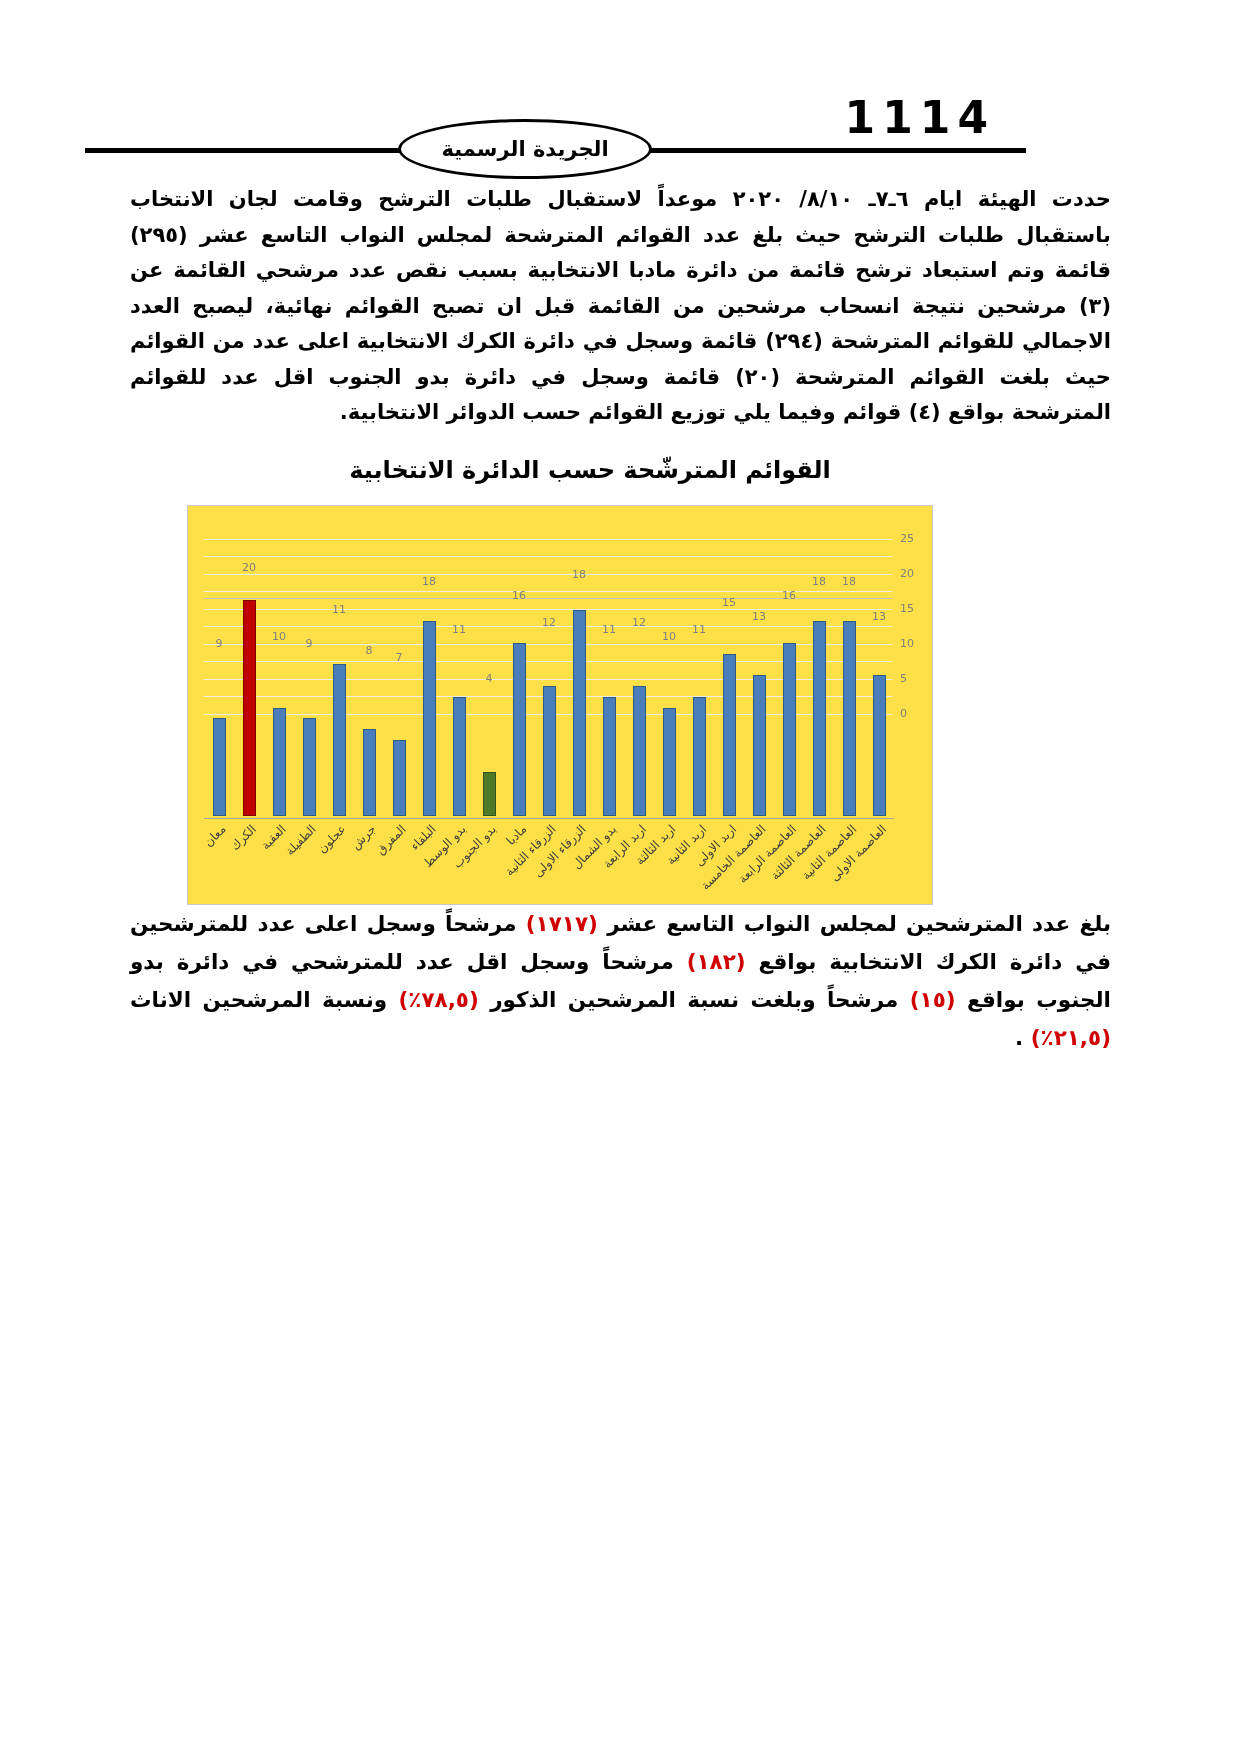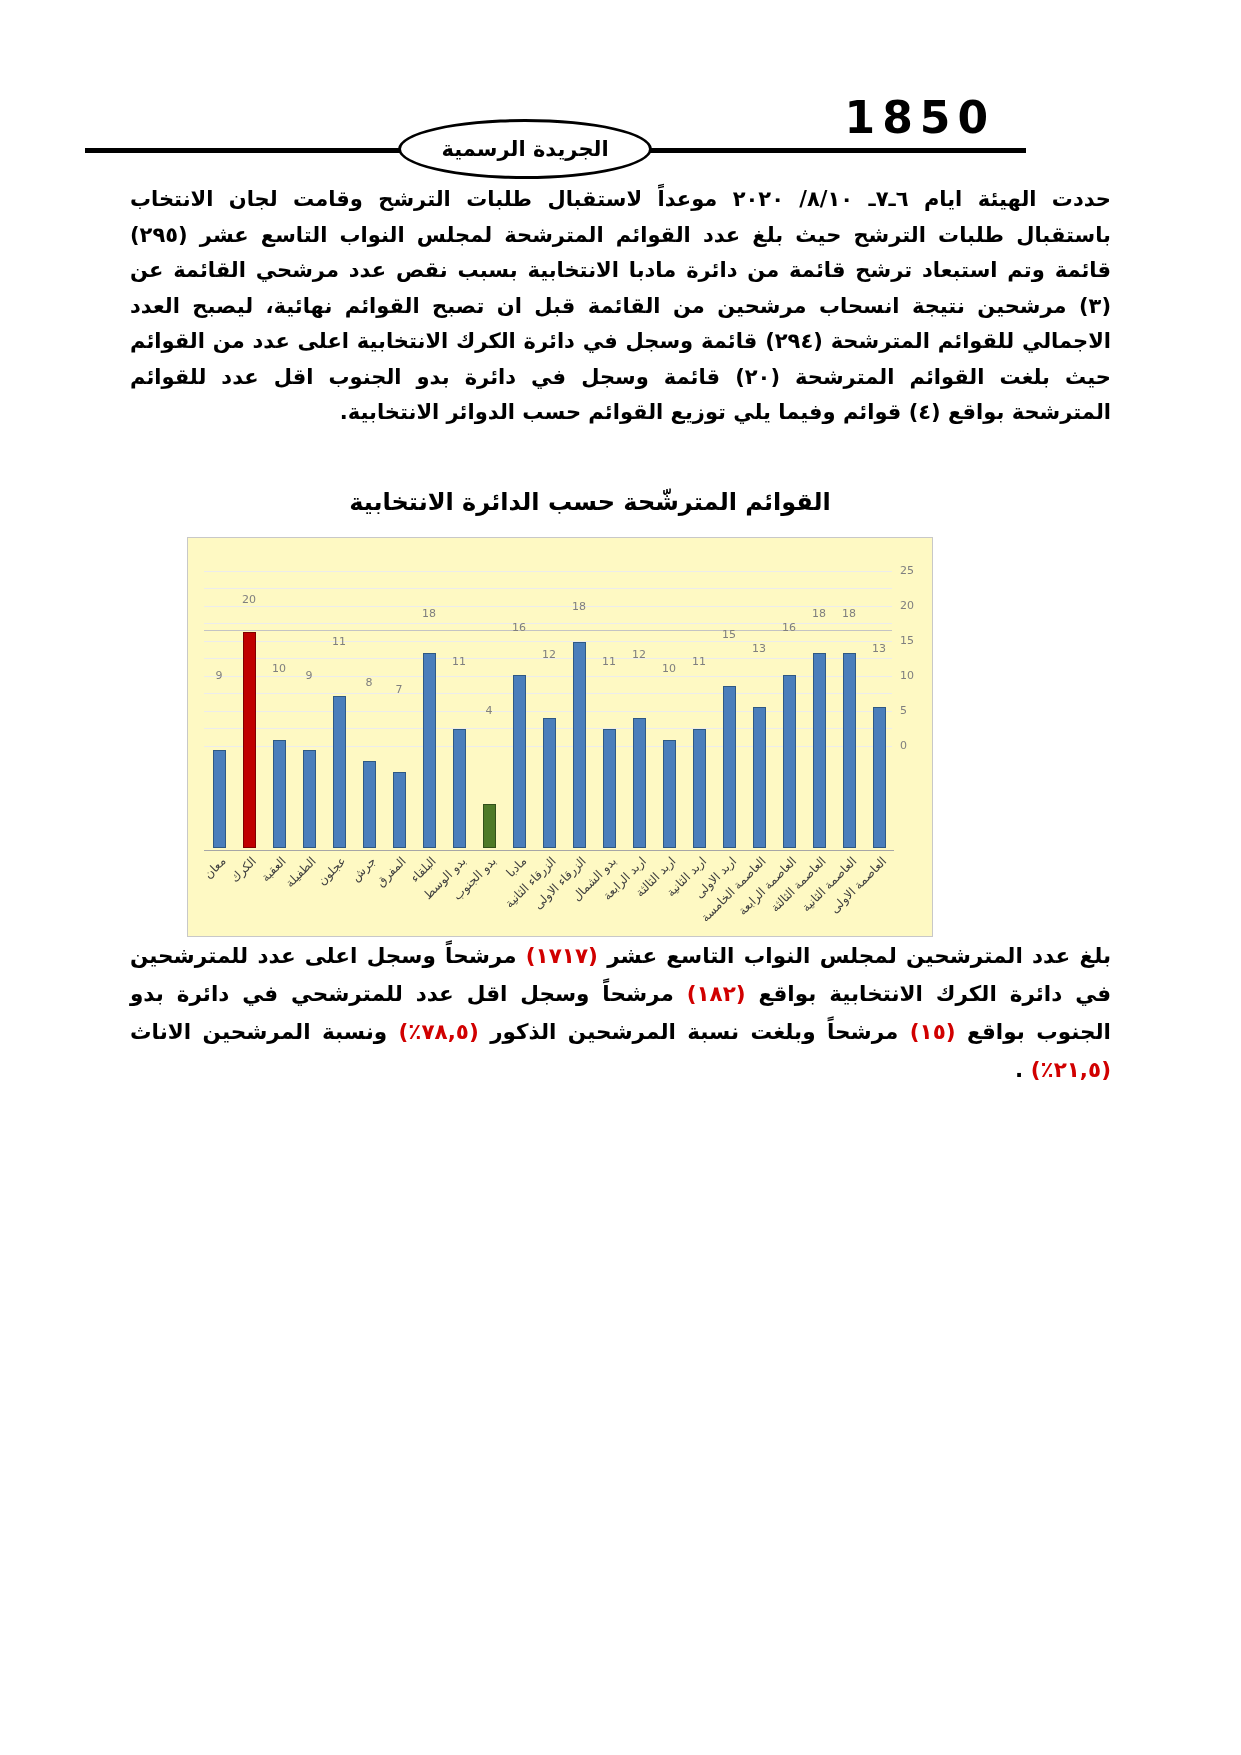--- a/index.html
+++ b/index.html
@@ -17,43 +17,43 @@
     letter-spacing:7px; direction:rtl; }
 
   
   .content { position:absolute; left:130px; top:182px; width:981px; direction:rtl; color:#000; }
   .title1 { font-size:27px; line-height:36px; font-weight:bold; text-align:center; margin-top:6px; margin-bottom:40px; }
   .body-text { font-size:21px; font-weight:bold; line-height:35.5px; text-align:justify; }
   .title2 { font-size:30px; line-height:40px; font-weight:bold; text-align:center; margin-top:82px; margin-bottom:28px; }
   .body-text2 { font-size:21.5px; font-weight:bold; line-height:38px; text-align:justify; }
 
   
-  .chart-wrap { width:686px; margin-right:178px; margin-top:54px; }
+  .chart-wrap { width:686px; margin-right:178px; margin-top:22px; }
   .chart-title { text-align:center; font-size:24px; font-weight:bold; line-height:34px; margin-bottom:18px; direction:rtl; }
-  .chart-box { position:relative; width:746px; height:400px; border:1px solid #c8c8c8; background:#fef9c3; direction:ltr; }
+  .chart-box { position:relative; width:746px; height:400px; border:1px solid #c8c8c8; background:#fde047; direction:ltr; }
   .gridline { position:absolute; left:16px; right:40px; height:1px; background:#ececec; }
   .gridline.major { background:#c4c4c4; }
   .ytick { position:absolute; left:712px; font-size:11px; color:#7f7f7f; }
   .baseline { position:absolute; left:16px; width:690px; top:312px; height:1px; background:#a6a6a6; }
   .bar { position:absolute; bottom:88px; width:13px; border:1px solid; }
   .bar-label { position:absolute; transform:translateX(-50%); font-size:11px; color:#7f7f7f; }
   .xlabel { position:absolute; top:316px; width:0; height:0; }
   .xlabel span { position:absolute; right:0; top:0; transform:rotate(-45deg); transform-origin:100% 0;
     white-space:nowrap; font-size:12px; color:#3f3f3f; direction:rtl; }
 </style>
 </head>
 <body>
 
 <div class="page">
 
   <div class="header-rule"></div>
   <div class="gazette-oval">
     <span>الجريدة الرسمية</span>
   </div>
-  <div class="page-number">1850</div>
+  <div class="page-number">1114</div>
 
   <div class="content">
 
 
     <p class="body-text">حددت الهيئة ايام ٦ـ٧ـ ٨/١٠/ ٢٠٢٠ موعداً لاستقبال طلبات الترشح وقامت لجان الانتخاب باستقبال طلبات الترشح حيث بلغ عدد القوائم المترشحة لمجلس النواب التاسع عشر (٢٩٥) قائمة وتم استبعاد ترشح قائمة من دائرة مادبا الانتخابية بسبب نقص عدد مرشحي القائمة عن (٣) مرشحين نتيجة انسحاب مرشحين من القائمة قبل ان تصبح القوائم نهائية، ليصبح العدد الاجمالي للقوائم المترشحة (٢٩٤) قائمة وسجل في دائرة الكرك الانتخابية اعلى عدد من القوائم حيث بلغت القوائم المترشحة (٢٠) قائمة وسجل في دائرة بدو الجنوب اقل عدد للقوائم المترشحة بواقع (٤) قوائم وفيما يلي توزيع القوائم حسب الدوائر الانتخابية.</p>
 
     <div class="chart-wrap">
       <div class="chart-title">القوائم المترشّحة حسب الدائرة الانتخابية</div>
       <div class="chart-box">
         <div class="baseline"></div>

